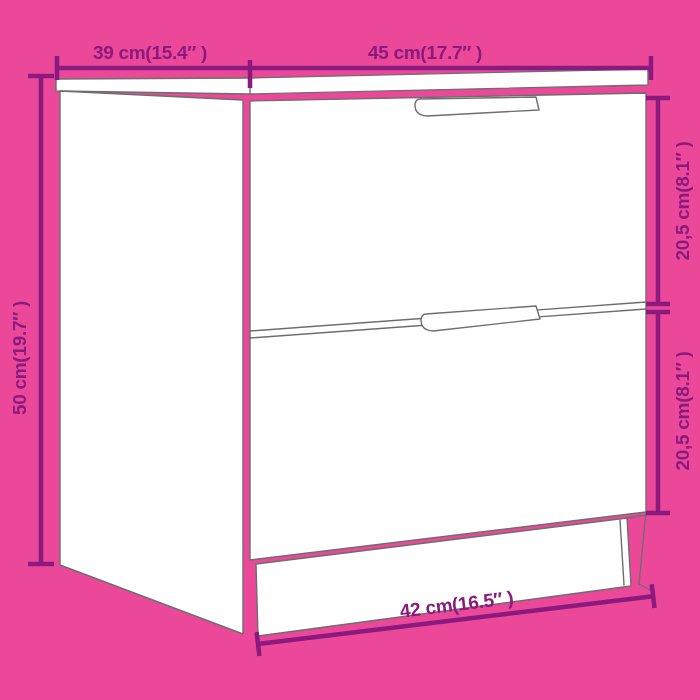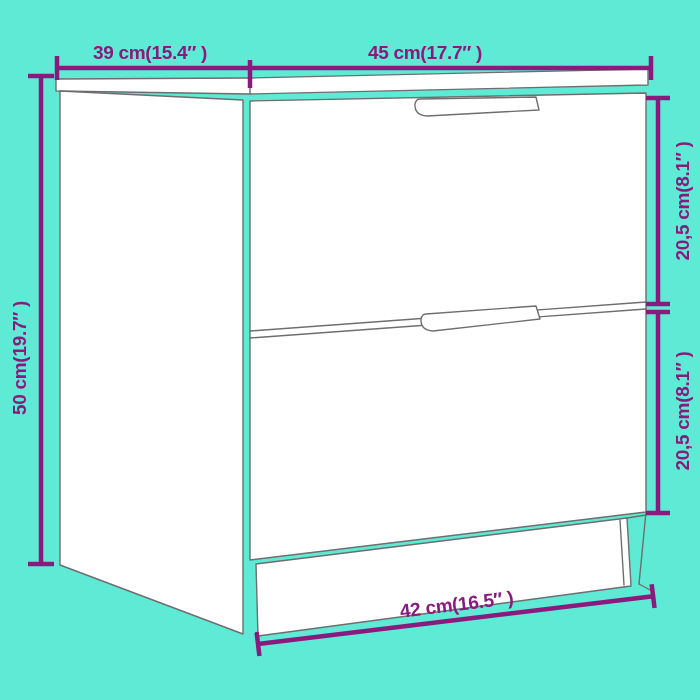--- a/index.html
+++ b/index.html
@@ -4,21 +4,21 @@
 <style>
   html, body {
     margin: 0;
     padding: 0;
     background: #ffffff;
   }
   #stage {
     position: relative;
     width: 700px;
     height: 700px;
-    background: #5eead4;
+    background: #ec4899;
     overflow: hidden;
     font-family: "Liberation Sans", sans-serif;
   }
   svg { display: block; }
   .outline {
     stroke: #6e6e6e;
     stroke-width: 1.4;
     fill: none;
     stroke-linejoin: round;
     stroke-linecap: round;

